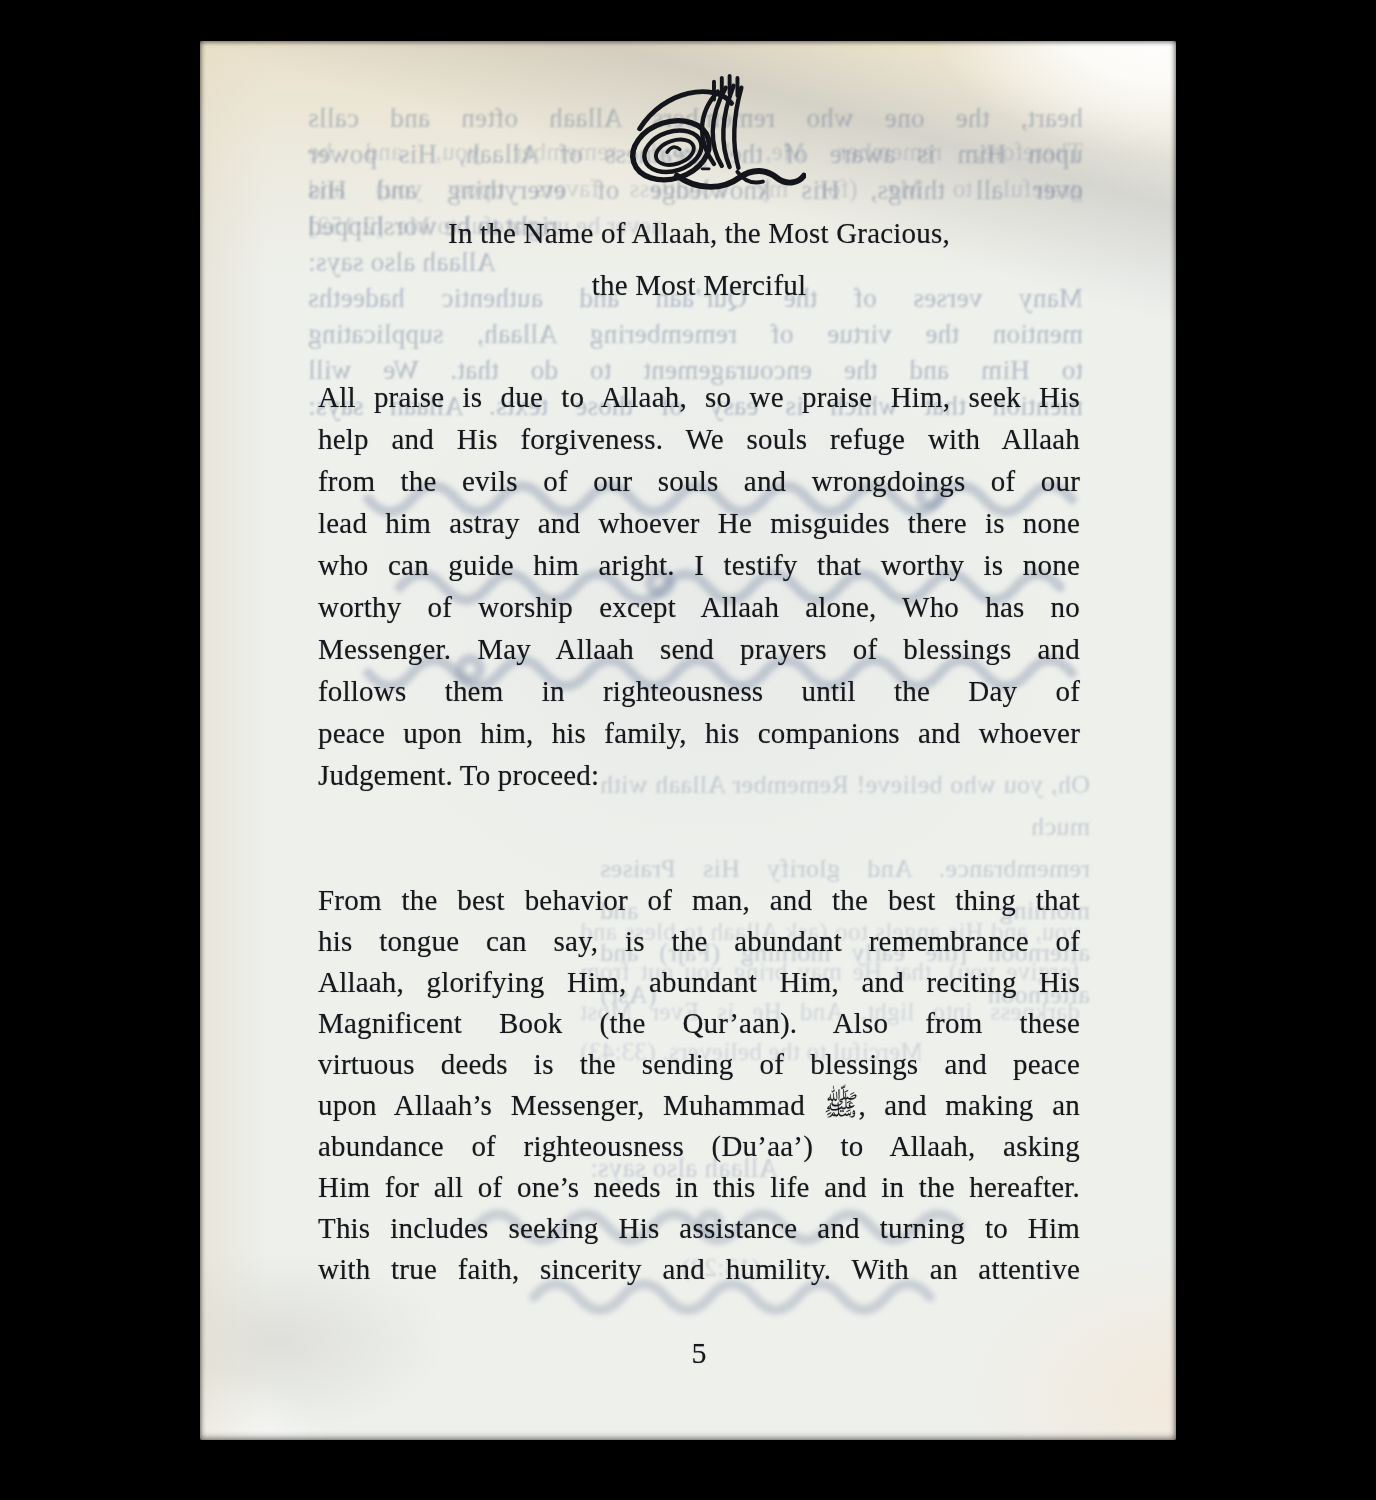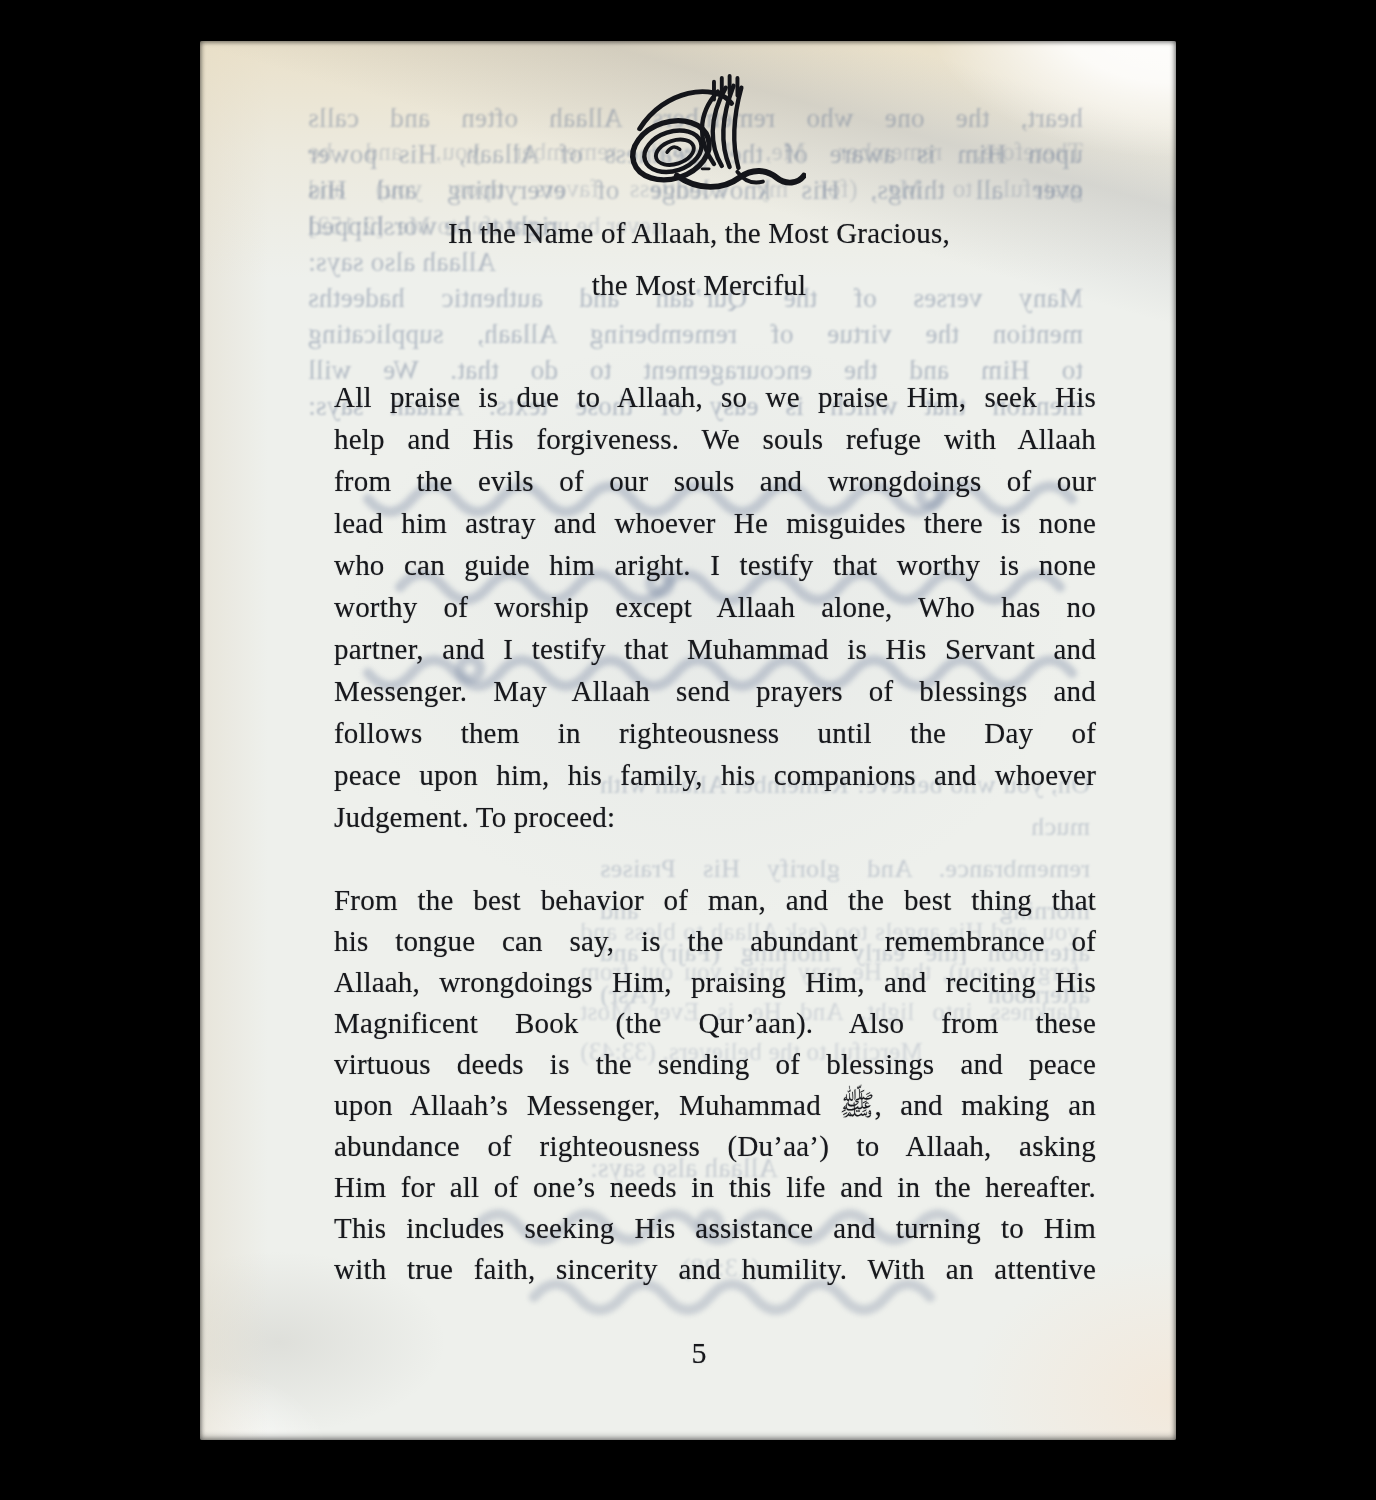--- a/index.html
+++ b/index.html
@@ -17,21 +17,21 @@
           radial-gradient(ellipse 250px 150px at -2% 101%, rgba(255,255,255,.95) 0%, rgba(255,255,255,0) 60%),
           radial-gradient(ellipse 240px 130px at 8% 93%, rgba(125,120,110,.14) 0%, rgba(125,120,110,0) 70%),
           radial-gradient(ellipse 520px 420px at 52% 42%, rgba(172,182,198,.10) 0%, rgba(172,182,198,0) 70%);
         box-shadow: inset 0 2px 4px rgba(0,0,0,.28), inset -2px 0 5px rgba(0,0,0,.20),
                     inset 0 -3px 6px rgba(0,0,0,.32), inset 2px 0 4px rgba(0,0,0,.14);
         border-radius:2px;}
   
   .print{position:absolute;color:#17181c;letter-spacing:.2px;
          text-shadow:0 0 1px rgba(23,24,28,.45);}
   .heading{left:118px;width:762px;text-align:center;font-size:29px;line-height:34px;}
-  .para{left:118px;width:762px;font-size:29px;margin-left:16px;}
+  .para{left:118px;width:762px;font-size:29px;}
   #para1{top:335px;line-height:42px;}
   #para2{top:839px;line-height:41px;}
   .para .line,.ghost .line{text-align:justify;}
   .para .line.j{text-align-last:justify;}
   .para .line:not(.j){text-align-last:left;}
   #pagenum{left:118px;width:762px;top:1295px;text-align:center;font-size:30px;}
   
   .ghost{position:absolute;transform:scaleX(-1);filter:blur(1.2px);letter-spacing:.3px;}
   .ghost .line.j{text-align-last:justify;}
   .ghost .line:not(.j){text-align-last:right;}
@@ -127,30 +127,29 @@
     <div class="print heading" style="top:175px">In the Name of Allaah, the Most Gracious,</div>
     <div class="print heading" style="top:227px">the Most Merciful</div>
 
     <div class="print para" id="para1">
         <div class="line j">All praise is due to Allaah, so we praise Him, seek His</div>
         <div class="line j">help and His forgiveness. We souls refuge with Allaah</div>
         <div class="line j">from the evils of our souls and wrongdoings of our</div>
         <div class="line j">lead him astray and whoever He misguides there is none</div>
         <div class="line j">who can guide him aright. I testify that worthy is none</div>
         <div class="line j">worthy of worship except Allaah alone, Who has no</div>
-        <div class="line j">partner, and I testify that Muhammad is His Servant and</div>
         <div class="line j">Messenger. May Allaah send prayers of blessings and</div>
         <div class="line j">follows them in righteousness until the Day of</div>
         <div class="line j">peace upon him, his family, his companions and whoever</div>
         <div class="line">Judgement. To proceed:</div>
       </div>
     <div class="print para" id="para2">
         <div class="line j">From the best behavior of man, and the best thing that</div>
         <div class="line j">his tongue can say, is the abundant remembrance of</div>
-        <div class="line j">Allaah, wrongdoings Him, praising Him, and reciting His</div>
+        <div class="line j">Allaah, glorifying Him, abundant Him, and reciting His</div>
         <div class="line j">Magnificent Book (the Qur’aan). Also from these</div>
         <div class="line j">virtuous deeds is the sending of blessings and peace</div>
         <div class="line j">upon Allaah’s Messenger, Muhammad ﷺ, and making an</div>
         <div class="line j">abundance of righteousness (Du’aa’) to Allaah, asking</div>
         <div class="line j">Him for all of one’s needs in this life and in the hereafter.</div>
         <div class="line j">This includes seeking His assistance and turning to Him</div>
         <div class="line j">with true faith, sincerity and humility. With an attentive</div>
       </div>
 
     <div class="print" id="pagenum">5</div>

